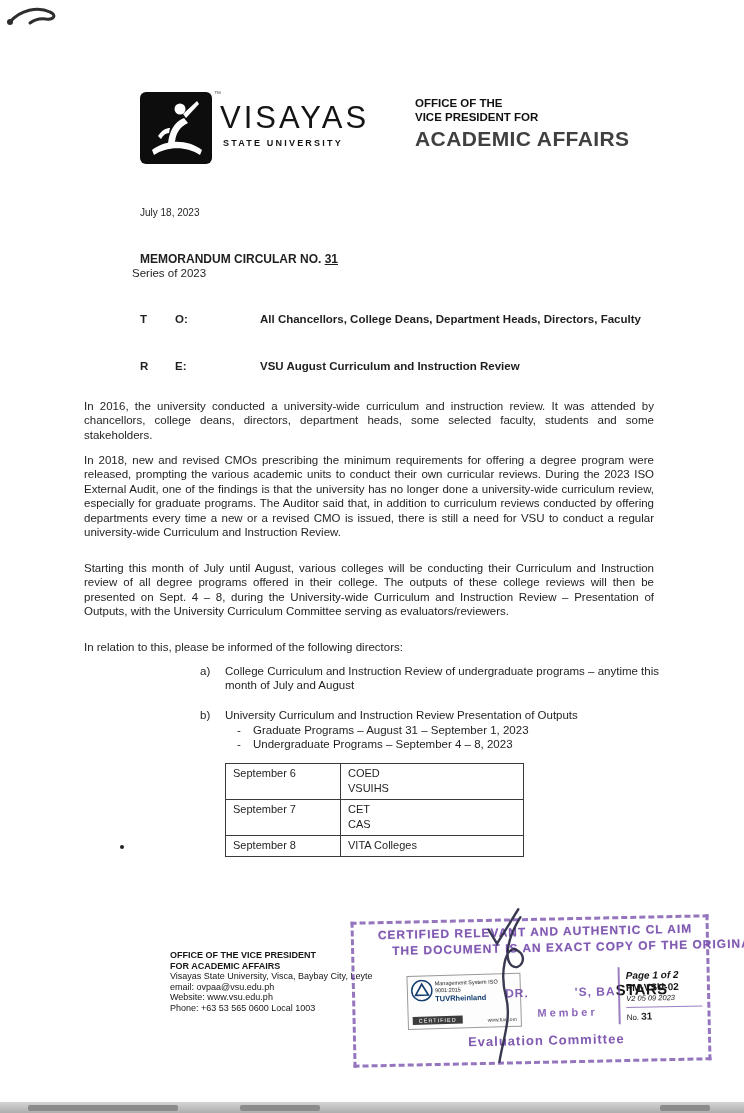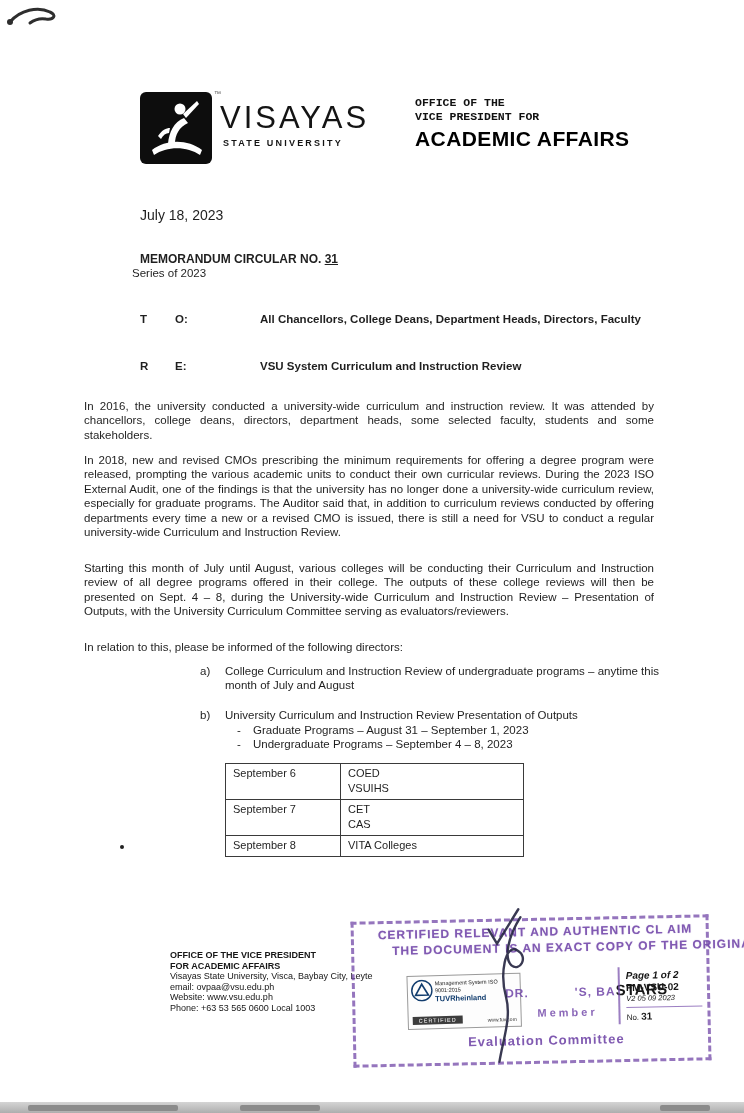--- a/index.html
+++ b/index.html
@@ -7,24 +7,24 @@
     position:relative;width:744px;height:1113px;background:#ffffff;
     font-family:"Liberation Sans", sans-serif;color:#1f1f1f;overflow:hidden;
     margin:0 auto;
   }
   
   .logo-square{position:absolute;left:140px;top:92px;width:72px;height:72px;background:#0d0d0d;border-radius:6px;}
   .logo-tm{position:absolute;left:214px;top:90px;font-size:7px;color:#555;}
   .logo-wordmark{position:absolute;left:220px;top:100px;font-size:31px;font-weight:500;letter-spacing:3px;color:#141414;}
   .logo-subtext{position:absolute;left:223px;top:138px;font-size:9px;font-weight:bold;letter-spacing:2.2px;color:#141414;}
   .office-block{position:absolute;left:415px;top:96px;}
-  .office-s{font-size:11.5px;font-weight:bold;line-height:14px;color:#111;font-family:Liberation Mono, monospace;}
-  .office-b{font-size:21px;font-weight:900;letter-spacing:.4px;line-height:25px;color:#000000;margin-top:2px;}
-  
-  .date{position:absolute;left:140px;top:207px;font-size:14px;}
+  .office-s{font-size:11.5px;font-weight:bold;line-height:14px;color:#111;}
+  .office-b{font-size:21px;font-weight:900;letter-spacing:.4px;line-height:25px;color:#404040;margin-top:2px;}
+  
+  .date{position:absolute;left:140px;top:207px;font-size:10px;}
   .memo-title{position:absolute;left:140px;top:252px;font-size:12px;font-weight:bold;}
   .memo-title .u{text-decoration:underline;}
   .memo-series{position:absolute;left:132px;top:267px;font-size:11.5px;}
   .addr{position:absolute;left:140px;display:flex;font-size:11.5px;font-weight:bold;}
   .addr .c1{width:35px;}
   .addr .c2{width:53px;}
   .addr .val{width:470px;margin-left:32px;}
   .to-line{top:313px;}
   .re-line{top:360px;}
   
@@ -128,21 +128,21 @@
   <div class="memo-series">Series of 2023</div>
 
   <div class="addr to-line">
     <span class="c1">T</span>
     <span class="c2">O:</span>
     <span class="val">All Chancellors, College Deans, Department Heads, Directors, Faculty</span>
   </div>
   <div class="addr re-line">
     <span class="c1">R</span>
     <span class="c2">E:</span>
-    <span class="val">VSU System Curriculum and Instruction Review</span>
+    <span class="val">VSU August Curriculum and Instruction Review</span>
   </div>
 
   <p class="para p1">In 2016, the university conducted a university-wide curriculum and instruction review. It was attended by chancellors, college deans, directors, department heads, some selected faculty, students and some stakeholders.</p>
   <p class="para p2">In 2018, new and revised CMOs prescribing the minimum requirements for offering a degree program were released, prompting the various academic units to conduct their own curricular reviews.  During the 2023 ISO External Audit, one of the findings is that the university has no longer done a university-wide curriculum review, especially for graduate programs.  The Auditor said that, in addition to curriculum reviews conducted by offering departments every time a new or a revised CMO is issued, there is still a need for VSU to conduct a regular university-wide Curriculum and Instruction Review.</p>
   <p class="para p3">Starting this month of July until August, various colleges will be conducting their Curriculum and Instruction review of all degree programs offered in their college.  The outputs of these college reviews will then be presented on Sept. 4 – 8, during the University-wide Curriculum and Instruction Review – Presentation of Outputs, with the University Curriculum Committee serving as evaluators/reviewers.</p>
   <p class="para p4">In relation to this, please be informed of the following directors:</p>
 
   <div class="list-item li-a">
     <span class="lbl">a)</span>
     <span>College Curriculum and Instruction Review of undergraduate programs – anytime this month of July and August</span>

